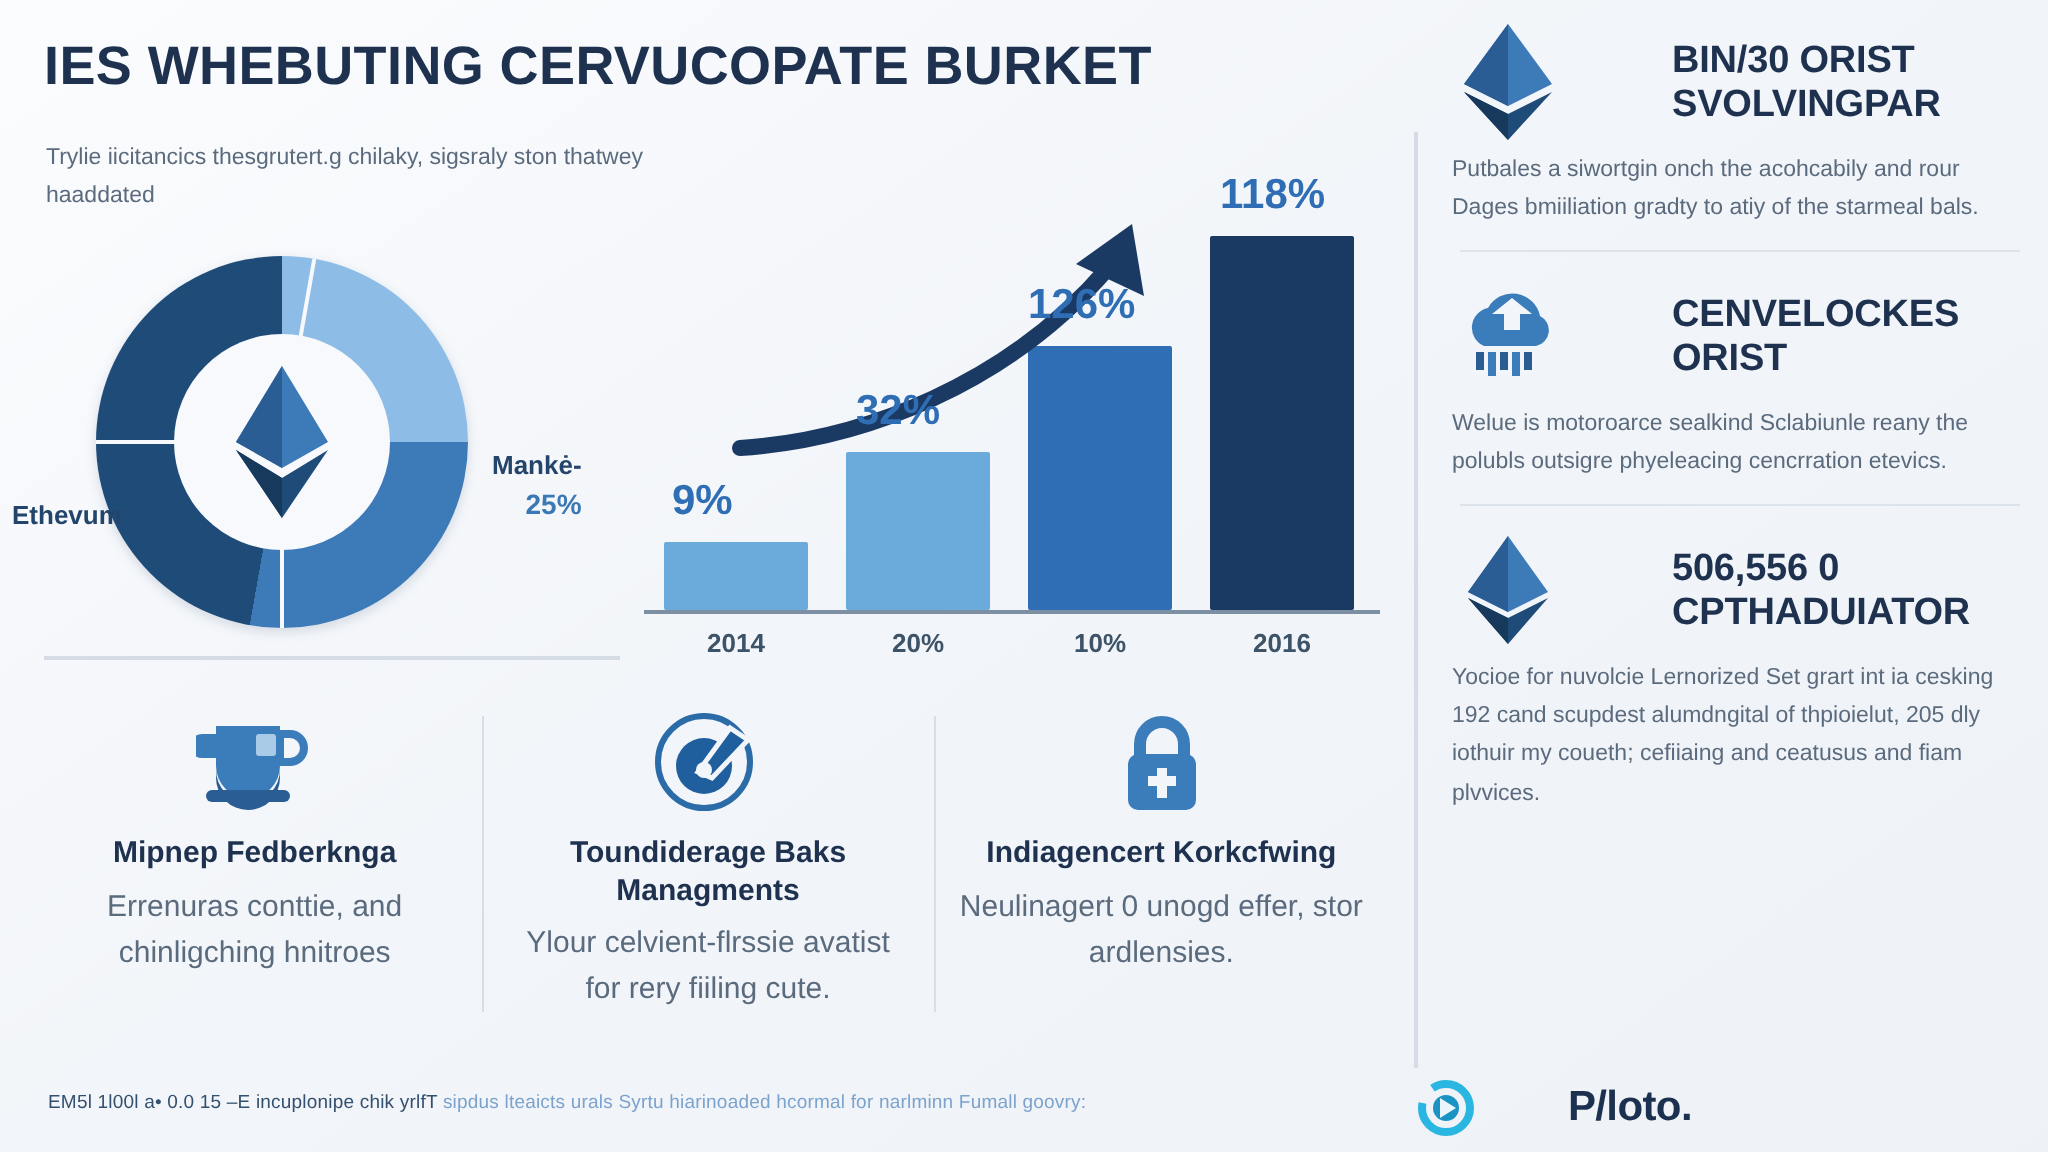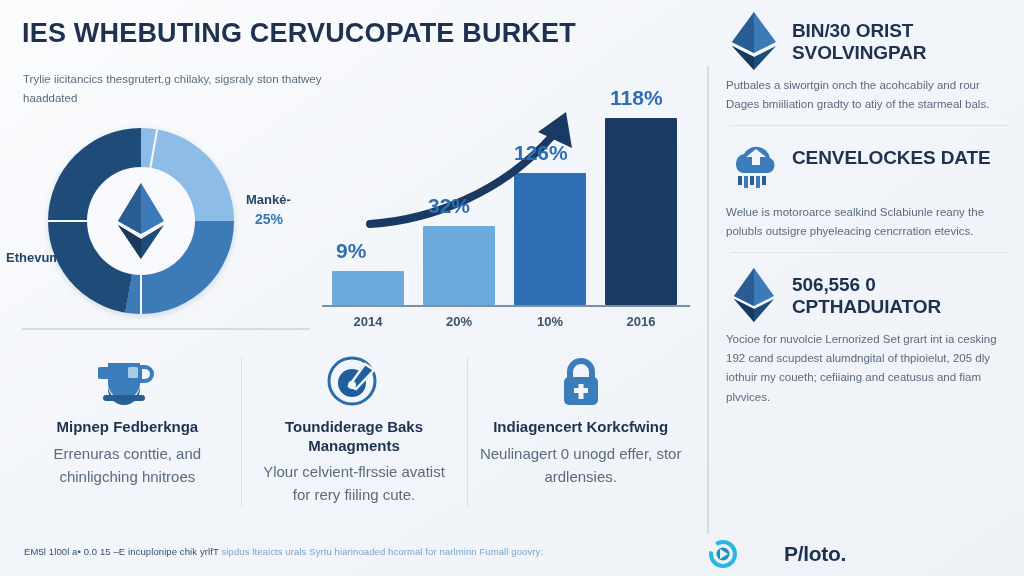--- a/index.html
+++ b/index.html
@@ -102,21 +102,21 @@
   }
 
   .donut-label {
     position: absolute;
     font-size: 13px;
     font-weight: bold;
     color: #24456b;
     white-space: nowrap;
   }
   .label-left  { left: 6px;  top: 250px; }
-  .label-right { left: 246px; top: 192px; }
+  .label-right { left: 246px; top: 225px; text-align: right; }
   .label-right .pct {
     display: block;
     margin-top: 4px;
     margin-left: 9px;
     color: #3a79b5;
     font-size: 14px;
   }
 
   
   .bars {
@@ -259,20 +259,21 @@
     align-items: center;
     justify-content: center;
   }
   .side-title {
     font-size: 19px;
     font-weight: bold;
     color: #1e3250;
     line-height: 1.14;
     padding-top: 10px;
     letter-spacing: -0.1px;
+    margin-left: 44px;
   }
   .side-body {
     margin-top: 4px;
     font-size: 11.5px;
     line-height: 1.66;
     color: #5b6b7e;
   }
   .side-hr {
     margin: 11px 4px 11px 4px;
     height: 1px;
@@ -445,21 +446,21 @@
             <path d="M14 30 a10 10 0 0 1 2 -19 a14 14 0 0 1 26 4 a8 8 0 0 1 -2 15 z" fill="#3b7cbb"></path>
             <path d="M18 14 L28 6 L38 14 z" fill="#f2f5f9"></path>
             <rect x="24" y="13" width="8" height="9" fill="#f2f5f9"></rect>
             <rect x="10" y="33" width="4" height="9" fill="#2a5d93"></rect>
             <rect x="16" y="33" width="4" height="12" fill="#3b7cbb"></rect>
             <rect x="22" y="33" width="4" height="9" fill="#2a5d93"></rect>
             <rect x="28" y="33" width="4" height="12" fill="#3b7cbb"></rect>
             <rect x="34" y="33" width="4" height="9" fill="#2a5d93"></rect>
           </svg>
         </div>
-        <div class="side-title">CENVELOCKES DATE</div>
+        <div class="side-title">CENVELOCKES ORIST</div>
       </div>
       <div class="side-body">Welue is motoroarce sealkind Sclabiunle reany the polubls outsigre phyeleacing cencrration etevics.</div>
     </div>
 
     <div class="side-hr"></div>
 
     <div class="side-item">
       <div class="side-head">
         <div class="side-icon">
           <svg width="46" height="58" viewBox="0 0 46 58">

